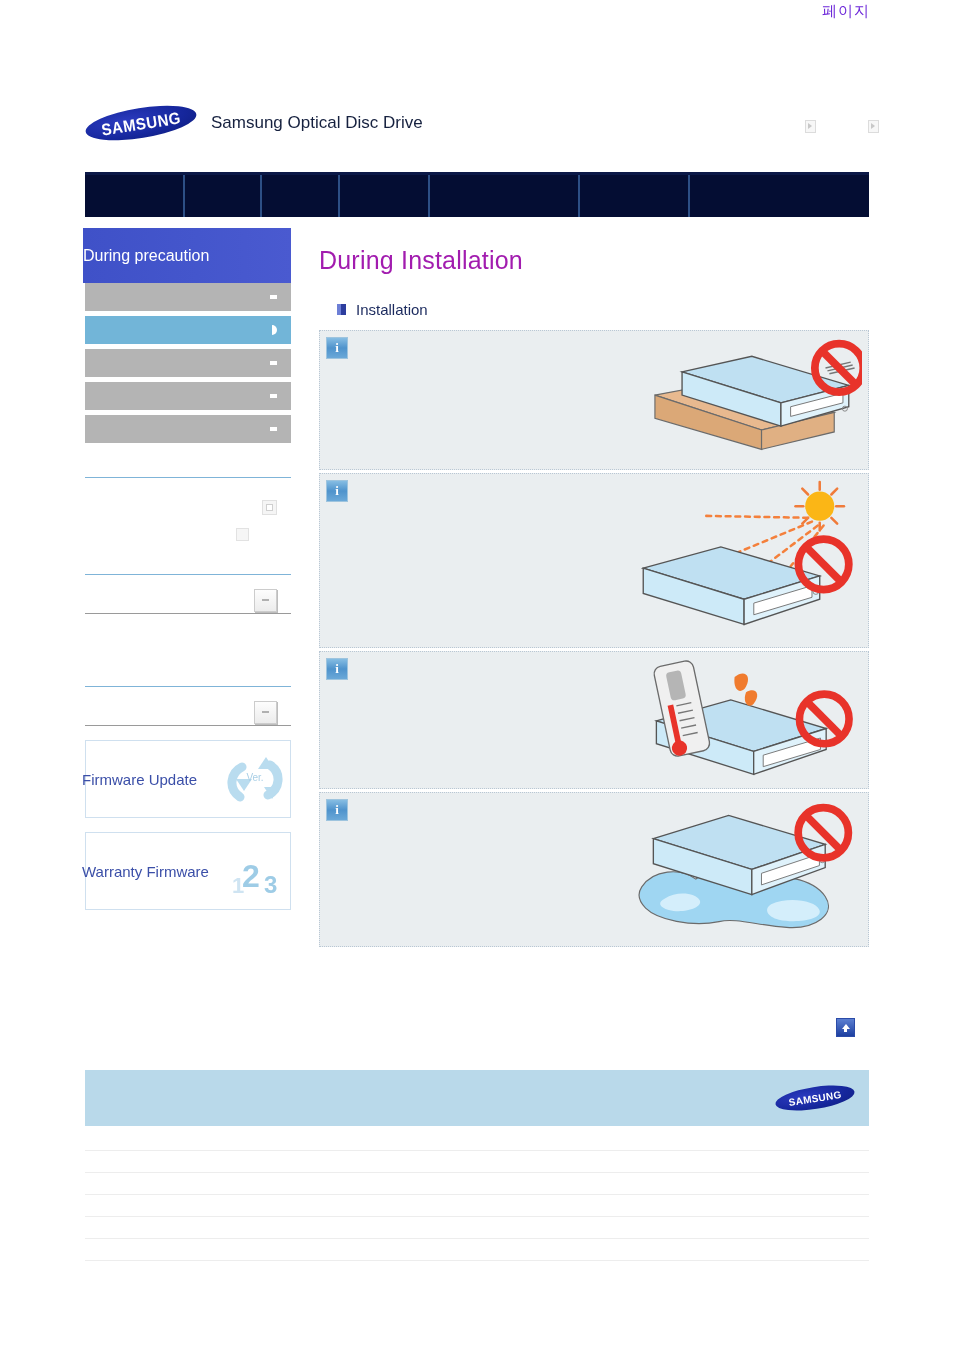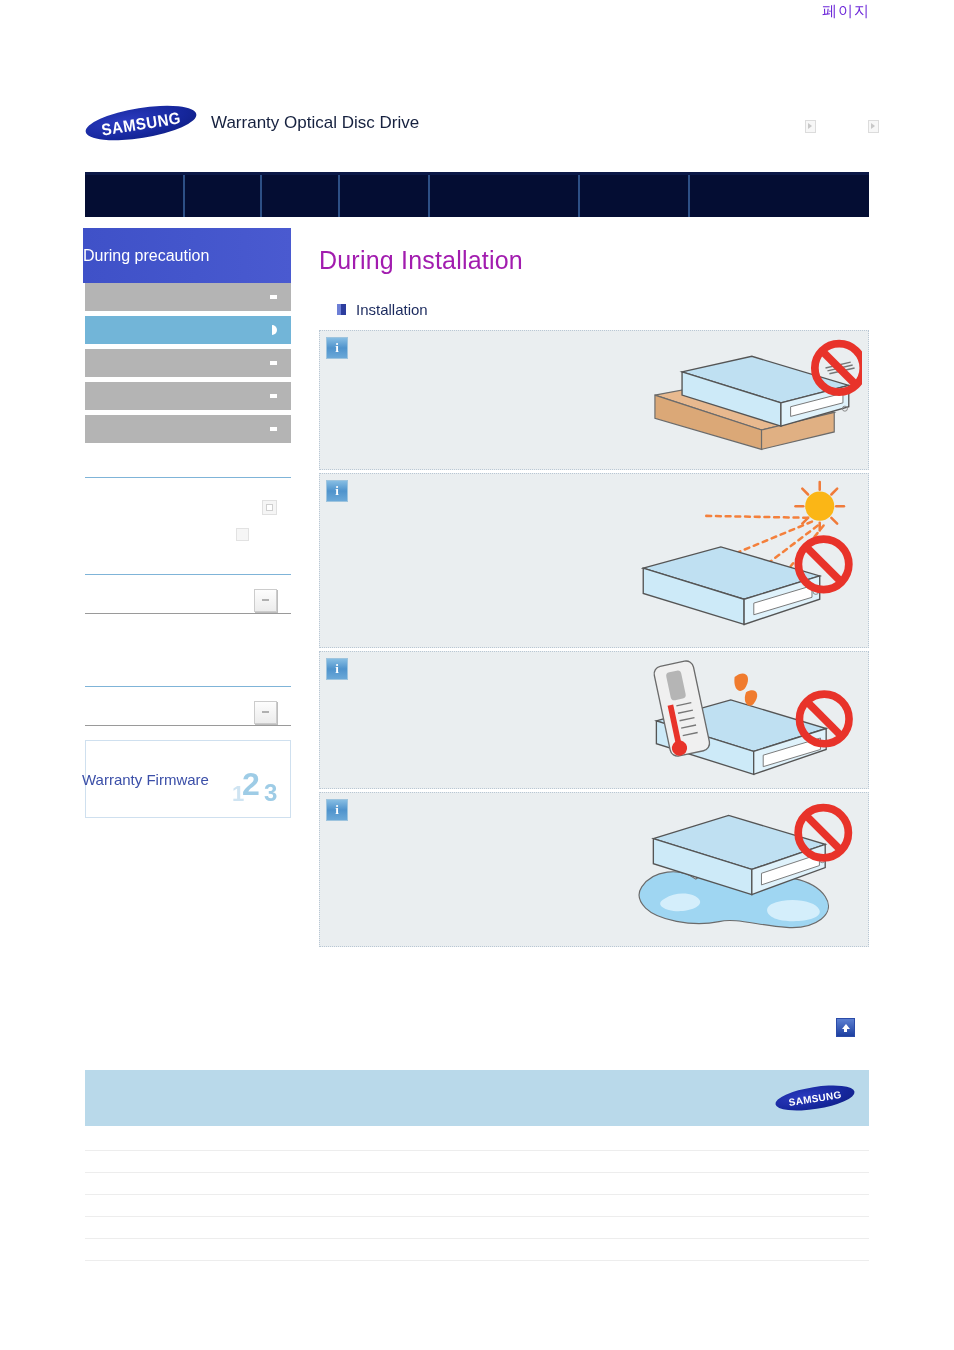--- a/index.html
+++ b/index.html
@@ -406,21 +406,21 @@
 
 <div class="page-label">페이지</div>
 
 <div class="page">
 
   <div class="brand-header">
     <div class="brand-row">
       <div class="samsung-logo">
         <span>SAMSUNG</span>
       </div>
-      <div class="brand-title">Warranty Optical Disc Drive</div>
+      <div class="brand-title">Samsung Optical Disc Drive</div>
     </div>
     <div class="header-misc">
       <div class="broken-img"></div>
       <div class="broken-img"></div>
     </div>
   </div>
 
   <div class="topnav-strip"></div>
   <div class="topnav">
     <div class="topnav-cell" style="width:100px"></div>
@@ -470,20 +470,33 @@
       </div>
 
       <div class="side-gap"></div>
 
       <div class="side-rule tight"></div>
 
       <div class="side-select">
         <span class="sel-btn"></span>
       </div>
 
+      <div class="promo">
+        <div class="promo-label">Firmware Update</div>
+        <div class="promo-art">
+          <svg viewBox="0 0 62 62" width="62" height="62">
+            <path d="M42 10 L50 22 L34 22 Z" fill="#b9dcef"></path>
+            <path d="M46 18 C58 26 56 42 44 48" stroke="#b9dcef" stroke-width="9" fill="none" stroke-linecap="round"></path>
+            <path d="M48 40 L40 52 L56 52 Z" fill="#b9dcef" transform="rotate(180 48 46)"></path>
+            <path d="M20 44 L12 32 L28 32 Z" fill="#b9dcef"></path>
+            <path d="M16 36 C4 28 6 12 18 6" stroke="#b9dcef" stroke-width="9" fill="none" stroke-linecap="round" transform="translate(0,14)"></path>
+            <text x="31" y="34" font-size="10" fill="#a9cfe6" text-anchor="middle" font-family="Liberation Sans, sans-serif">Ver.</text>
+          </svg>
+        </div>
+      </div>
 
       <div class="promo">
         <div class="promo-label">Warranty Firmware</div>
         <div class="promo-art">
           <svg viewBox="0 0 62 62" width="62" height="62">
             <text x="8" y="54" font-size="22" fill="#cfe4f2" font-family="Liberation Sans, sans-serif" font-weight="bold">1</text>
             <text x="18" y="48" font-size="32" fill="#9ecce6" font-family="Liberation Sans, sans-serif" font-weight="bold">2</text>
             <text x="40" y="54" font-size="24" fill="#9ecce6" font-family="Liberation Sans, sans-serif" font-weight="bold">3</text>
           </svg>
         </div>

